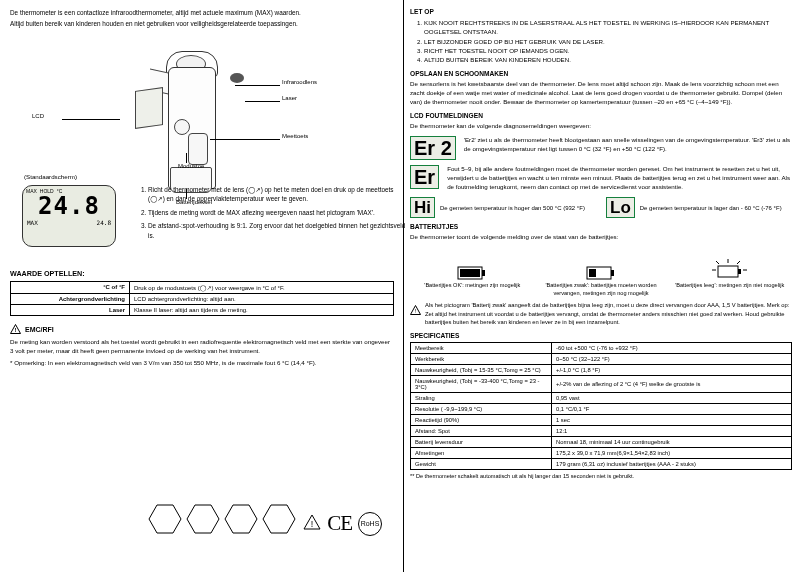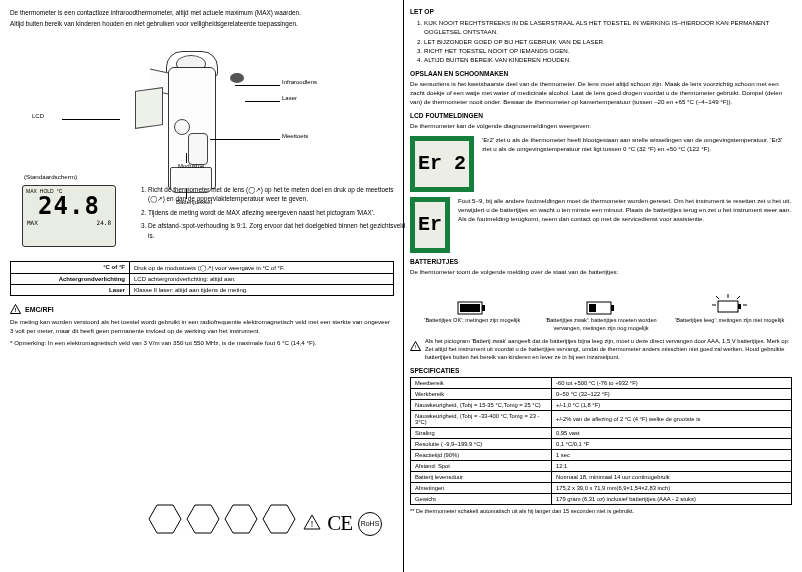--- a/index.html
+++ b/index.html
@@ -22,21 +22,21 @@
   .body{position:absolute;left:38px;top:26px;width:46px;height:120px;border:1px solid #333;border-radius:6px 6px 3px 3px;background:#fdfdfd;}
   .body2{position:absolute;left:36px;top:10px;width:50px;height:24px;border:1px solid #333;border-radius:16px 16px 4px 4px;background:#fff;}
   .lens{position:absolute;left:46px;top:14px;width:28px;height:16px;border:1px solid #444;border-radius:50%;background:#f2f2f2;}
   .lens-in{position:absolute;left:53px;top:17px;width:14px;height:10px;border-radius:50%;background:#555;}
   .lcdbox{position:absolute;left:5px;top:48px;width:26px;height:36px;border:1px solid #444;background:#eef0ea;transform:skewY(-8deg);}
   .btn-round{position:absolute;left:44px;top:78px;width:14px;height:14px;border:1px solid #444;border-radius:50%;background:#f6f6f6;}
   .btn-rect{position:absolute;left:58px;top:92px;width:18px;height:30px;border:1px solid #444;border-radius:4px;background:#f7f7f7;}
   .batt{position:absolute;left:40px;top:126px;width:40px;height:24px;border:1px solid #444;border-radius:2px 2px 6px 6px;background:#fafafa;}
   .snout{position:absolute;left:20px;top:30px;width:22px;height:20px;border:1px solid #444;border-left:none;background:#fafafa;transform:skewY(12deg);}
 
-  .screen{position:absolute;left:12px;top:152px;width:92px;height:60px;border:1px solid #333;border-radius:3px;background:#e9ece2;}
+  .screen{position:absolute;left:12px;top:152px;width:92px;height:60px;border:1px solid #333;border-radius:10px;background:#e9ece2;}
   .screen .top{font-size:5px;padding:2px 3px 0 3px;display:flex;gap:3px;align-items:center;}
   .screen .big{font-family:"DejaVu Sans Mono",monospace;font-size:24px;font-weight:bold;text-align:center;line-height:24px;letter-spacing:1px;}
   .screen .bot{font-size:6px;display:flex;justify-content:space-between;padding:1px 4px 0 4px;font-family:"DejaVu Sans Mono",monospace;}
   .std-label{position:absolute;left:14px;top:140px;font-size:6.2px;}
 
   ol.steps{margin:0;padding-left:14px;font-size:6.4px;line-height:1.5;}
   ol.steps li{margin-bottom:4px;}
 
   .sec-title{font-size:7.2px;font-weight:bold;margin:8px 0 3px 0;}
   table{border-collapse:collapse;width:100%;}
@@ -51,21 +51,21 @@
   .hex svg{display:block;}
   .marks{position:absolute;right:12px;bottom:14px;display:flex;align-items:center;gap:6px;}
   .ce{font-family:"Liberation Serif",serif;font-size:21px;letter-spacing:-1px;}
   .rohs{font-size:7px;border:1px solid #000;border-radius:50%;width:22px;height:22px;display:flex;align-items:center;justify-content:center;}
 
   
   .r-h{font-size:6.6px;font-weight:bold;margin:0 0 3px 0;}
   ol.letop{margin:0 0 6px 0;padding-left:14px;font-size:6.2px;line-height:1.5;}
   .r-p{font-size:6.2px;line-height:1.45;margin:0 0 5px 0;}
   .err-row{display:flex;gap:8px;align-items:flex-start;margin-bottom:5px;}
-  .err-glyph{font-family:Liberation Mono, monospace;font-weight:bold;border:5px solid #15803d;background:#eceee6;padding:13px 3px;line-height:1;}
+  .err-glyph{font-family:Liberation Sans, sans-serif;font-weight:bold;border:1px solid #15803d;background:#eceee6;padding:1px 3px;line-height:1;}
   .err-txt{font-size:6.2px;line-height:1.45;flex:1;}
   .batt-row{display:flex;gap:4px;margin:6px 0 4px 0;}
   .batt-cell{flex:1;text-align:center;font-size:5.6px;line-height:1.35;}
   .batt-ico{height:34px;display:flex;align-items:flex-end;justify-content:center;}
   .t2{font-size:5.8px;}
   .t2 td{border:1px solid #000;padding:2px 4px;}
   .t2 td:first-child{width:132px;}
   .foot{font-size:5.6px;margin-top:3px;}
   .tri{display:inline-block;}
 </style>
@@ -125,20 +125,21 @@
         </div>
       </div>
 
       <ol class="steps" style="position:absolute;left:124px;top:152px;width:258px;">
         <li>Richt de thermometer met de lens (◯↗) op het te meten doel en druk op de meettoets (◯↗) en dan de oppervlaktetemperatuur weer te geven.</li>
         <li>Tijdens de meting wordt de MAX aflezing weergeven naast het pictogram 'MAX'.</li>
         <li>De afstand-:spot-verhouding is 9:1. Zorg ervoor dat het doelgebied binnen het gezichtsveld is.</li>
       </ol>
     </div>
 
+    <div class="sec-title">WAARDE OPTELLEN:</div>
     <table class="t1">
       <tbody>
           <tr>
         <td class="lbl">°C of °F</td>
         <td>Druk op de modustoets (◯↗) voor weergave in °C of °F.</td>
       </tr>
       <tr>
         <td class="lbl">Achtergrondverlichting</td>
         <td>LCD achtergrondverlichting: altijd aan.</td>
       </tr>
@@ -212,20 +213,30 @@
 
     <div class="err-row">
       <span class="err-glyph" style="font-size:20px;">Er 2</span>
       <span class="err-txt">'Er2' ziet u als de thermometer heeft blootgestaan aan snelle wisselingen van de omgevingstemperatuur. 'Er3' ziet u als de omgevingstemperatuur niet ligt tussen 0 °C (32 °F) en +50 °C (122 °F).</span>
     </div>
     <div class="err-row">
       <span class="err-glyph" style="font-size:20px;">Er</span>
       <span class="err-txt">Fout 5–9, bij alle andere foutmeldingen moet de thermometer worden gereset. Om het instrument te resetten zet u het uit, verwijdert u de batterijtjes en wacht u ten minste een minuut. Plaats de batterijtjes terug en zet u het instrument weer aan. Als de foutmelding terugkomt, neem dan contact op met de servicedienst voor assistentie.</span>
     </div>
 
+    <div style="display:flex;gap:10px;margin-bottom:5px;">
+      <div style="display:flex;gap:5px;flex:1;align-items:center;">
+        <span class="err-glyph" style="font-size:17px;">Hi</span>
+        <span style="font-size:6px;line-height:1.4;">De gemeten temperatuur is hoger dan 500 °C (932 °F)</span>
+      </div>
+      <div style="display:flex;gap:5px;flex:1;align-items:center;">
+        <span class="err-glyph" style="font-size:17px;">Lo</span>
+        <span style="font-size:6px;line-height:1.4;">De gemeten temperatuur is lager dan - 60 °C (-76 °F)</span>
+      </div>
+    </div>
 
     <div class="r-h">BATTERIJTJES</div>
     <p class="r-p">De thermometer toont de volgende melding over de staat van de batterijtjes:</p>
 
     <div class="batt-row">
       <div class="batt-cell">
         <div class="batt-ico">
           <svg width="30" height="18" viewBox="0 0 30 18">
               <rect x="1" y="3" width="24" height="12" fill="none" stroke="#000"></rect>
               <rect x="25" y="6" width="3" height="6" fill="#000"></rect>

